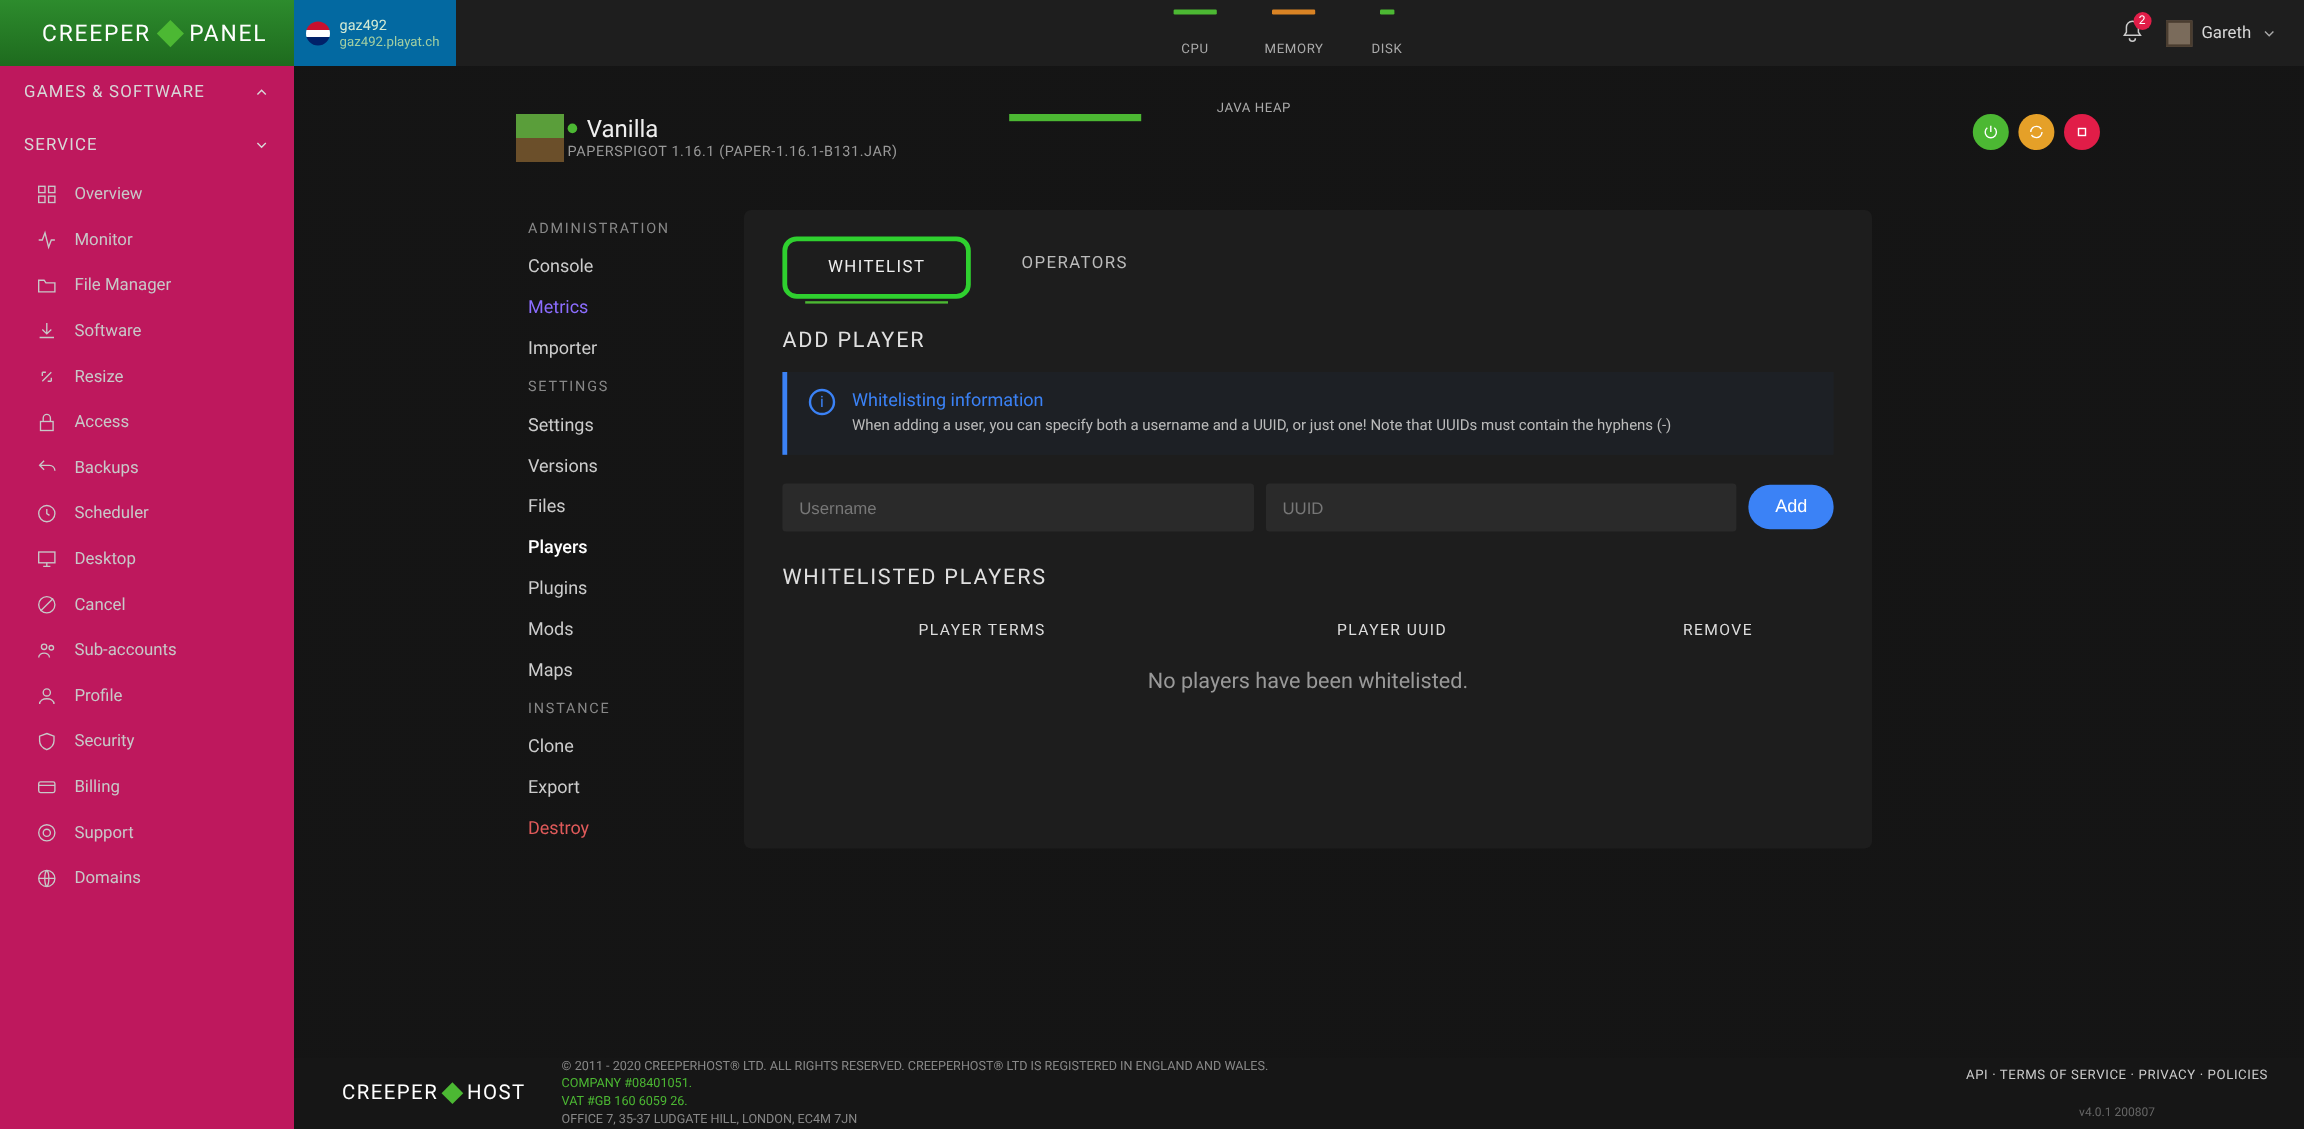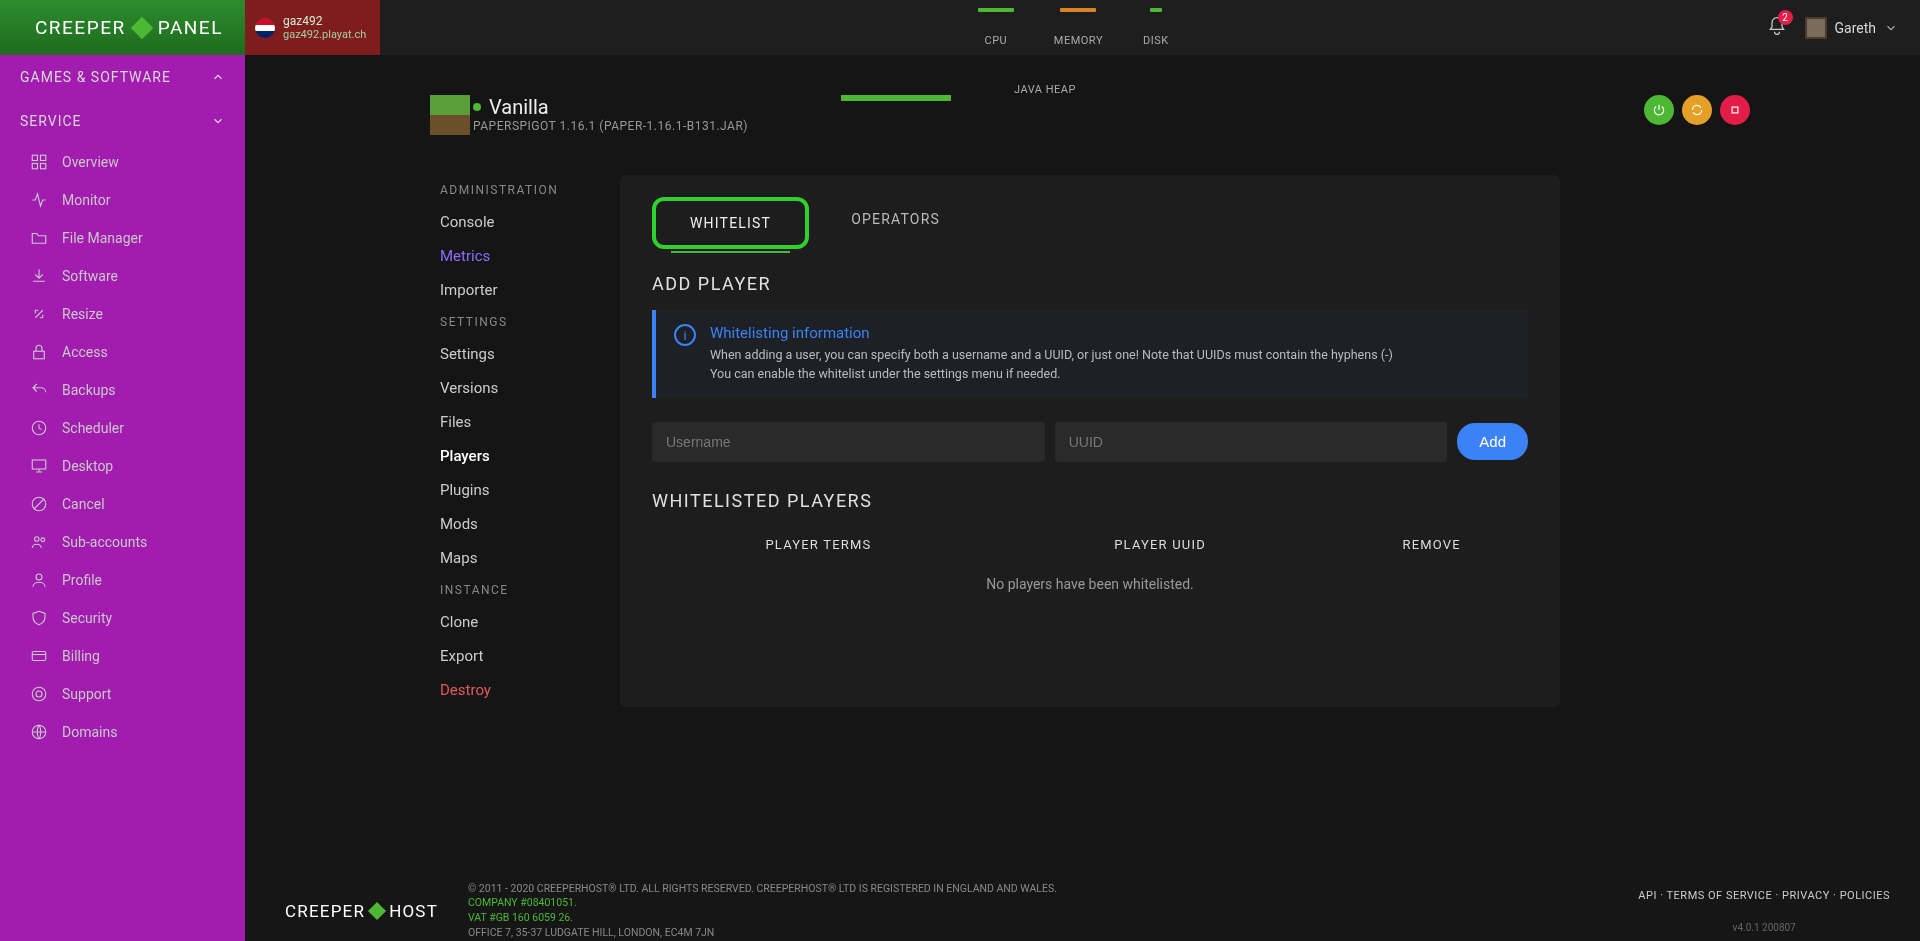--- a/index.html
+++ b/index.html
@@ -39,21 +39,21 @@
 .logo-cube {
   display: inline-block;
   width: 20px;
   height: 20px;
   background: #4cb833;
   transform: rotate(45deg) scale(0.8);
   margin: 0 2px;
 }
 .server-badge {
   width: 135px;
-  background: #7f1d1d;
+  background: #0369a1;
   display: flex;
   align-items: center;
   padding: 4px 10px;
   gap: 8px;
 }
 .flag-icon {
   width: 20px;
   height: 20px;
   border-radius: 50%;
   background: linear-gradient(to bottom, #c8102e 0 33%, #fff 33% 66%, #012169 66%);
@@ -109,21 +109,21 @@
 }
 .username { font-size: 14px; color: #d8d8d8; }
 .chev { width: 14px; height: 14px; stroke: #aaa; fill: none; stroke-width: 2; }
 
 
 .sidebar {
   position: absolute;
   left: 0; top: 55px;
   width: 245px;
   height: calc(100% - 55px);
-  background: #a21caf;
+  background: #be185d;
   overflow-y: auto;
 }
 .side-section-hdr {
   display: flex; justify-content: space-between; align-items: center;
   padding: 14px 20px;
   font-size: 14px;
   letter-spacing: 1px;
   color: #d8d8d8;
   cursor: pointer;
 }
@@ -275,21 +275,21 @@
   letter-spacing: 1.2px;
   color: #ddd;
   padding: 10px 0;
 }
 .th-name { flex: 0 0 38%; text-align: center; }
 .th-uuid { flex: 0 0 40%; text-align: center; }
 .th-remove { flex: 1; text-align: center; }
 .empty-msg {
   text-align: center;
   color: #999;
-  font-size: 14px;
+  font-size: 18px;
   padding: 14px 0;
 }
 
 
 .footer {
   height: 60px;
   background: #161616;
   display: flex;
   align-items: center;
   padding: 8px 30px 8px 40px;
@@ -550,21 +550,20 @@
           <div class="tab">OPERATORS</div>
         </div>
 
         <div class="section-h">ADD PLAYER</div>
 
         <div class="info-box">
           <div class="info-icon">i</div>
           <div>
             <div class="info-title">Whitelisting information</div>
             <div class="info-text">When adding a user, you can specify both a username and a UUID, or just one! Note that UUIDs must contain the hyphens (-)</div>
-            <div class="info-text">You can enable the whitelist under the settings menu if needed.</div>
           </div>
         </div>
 
         <div class="input-row">
           <input class="txt-input" placeholder="Username" style="">
           <input class="txt-input" placeholder="UUID" style="">
           <button class="add-btn">Add</button>
         </div>
 
         <div class="section-h">WHITELISTED PLAYERS</div>

